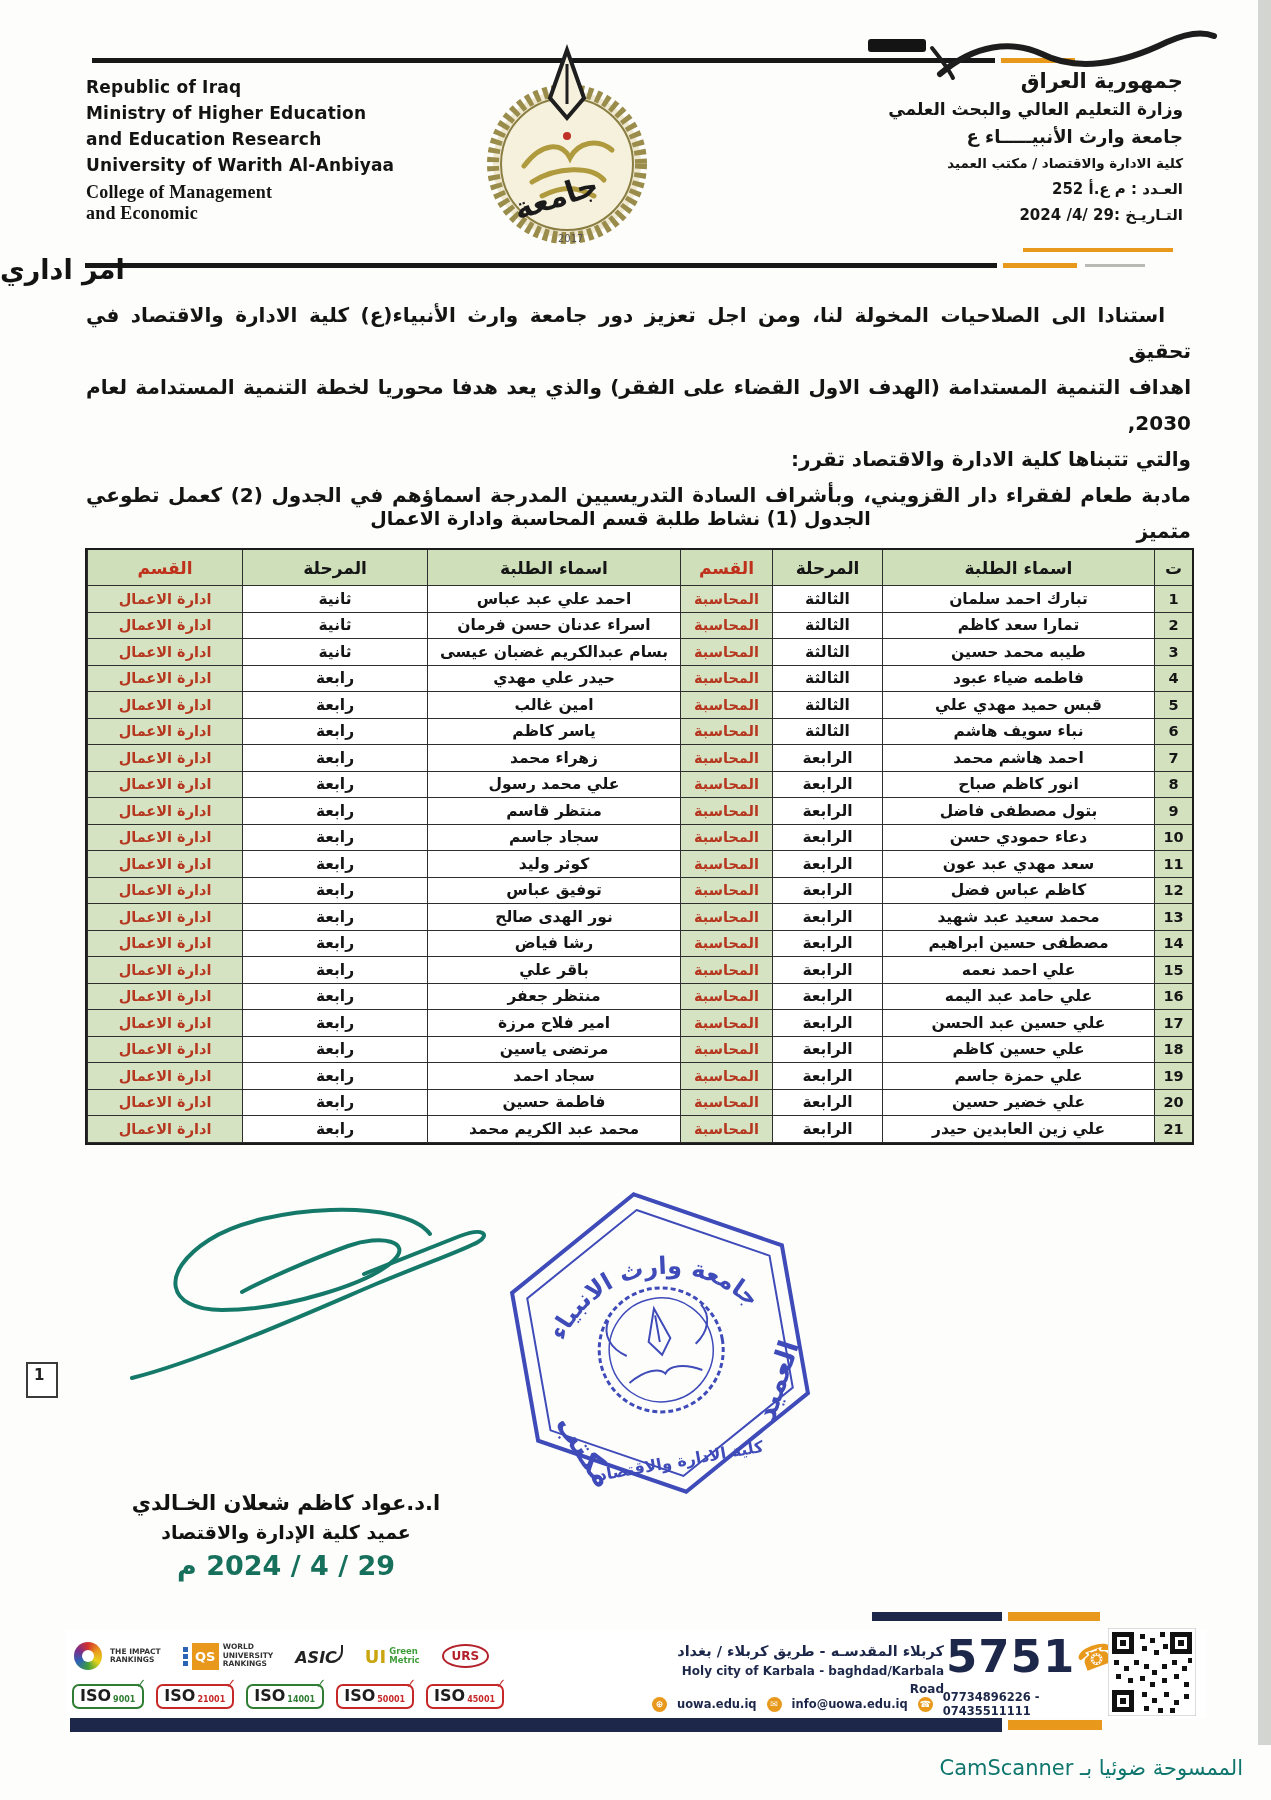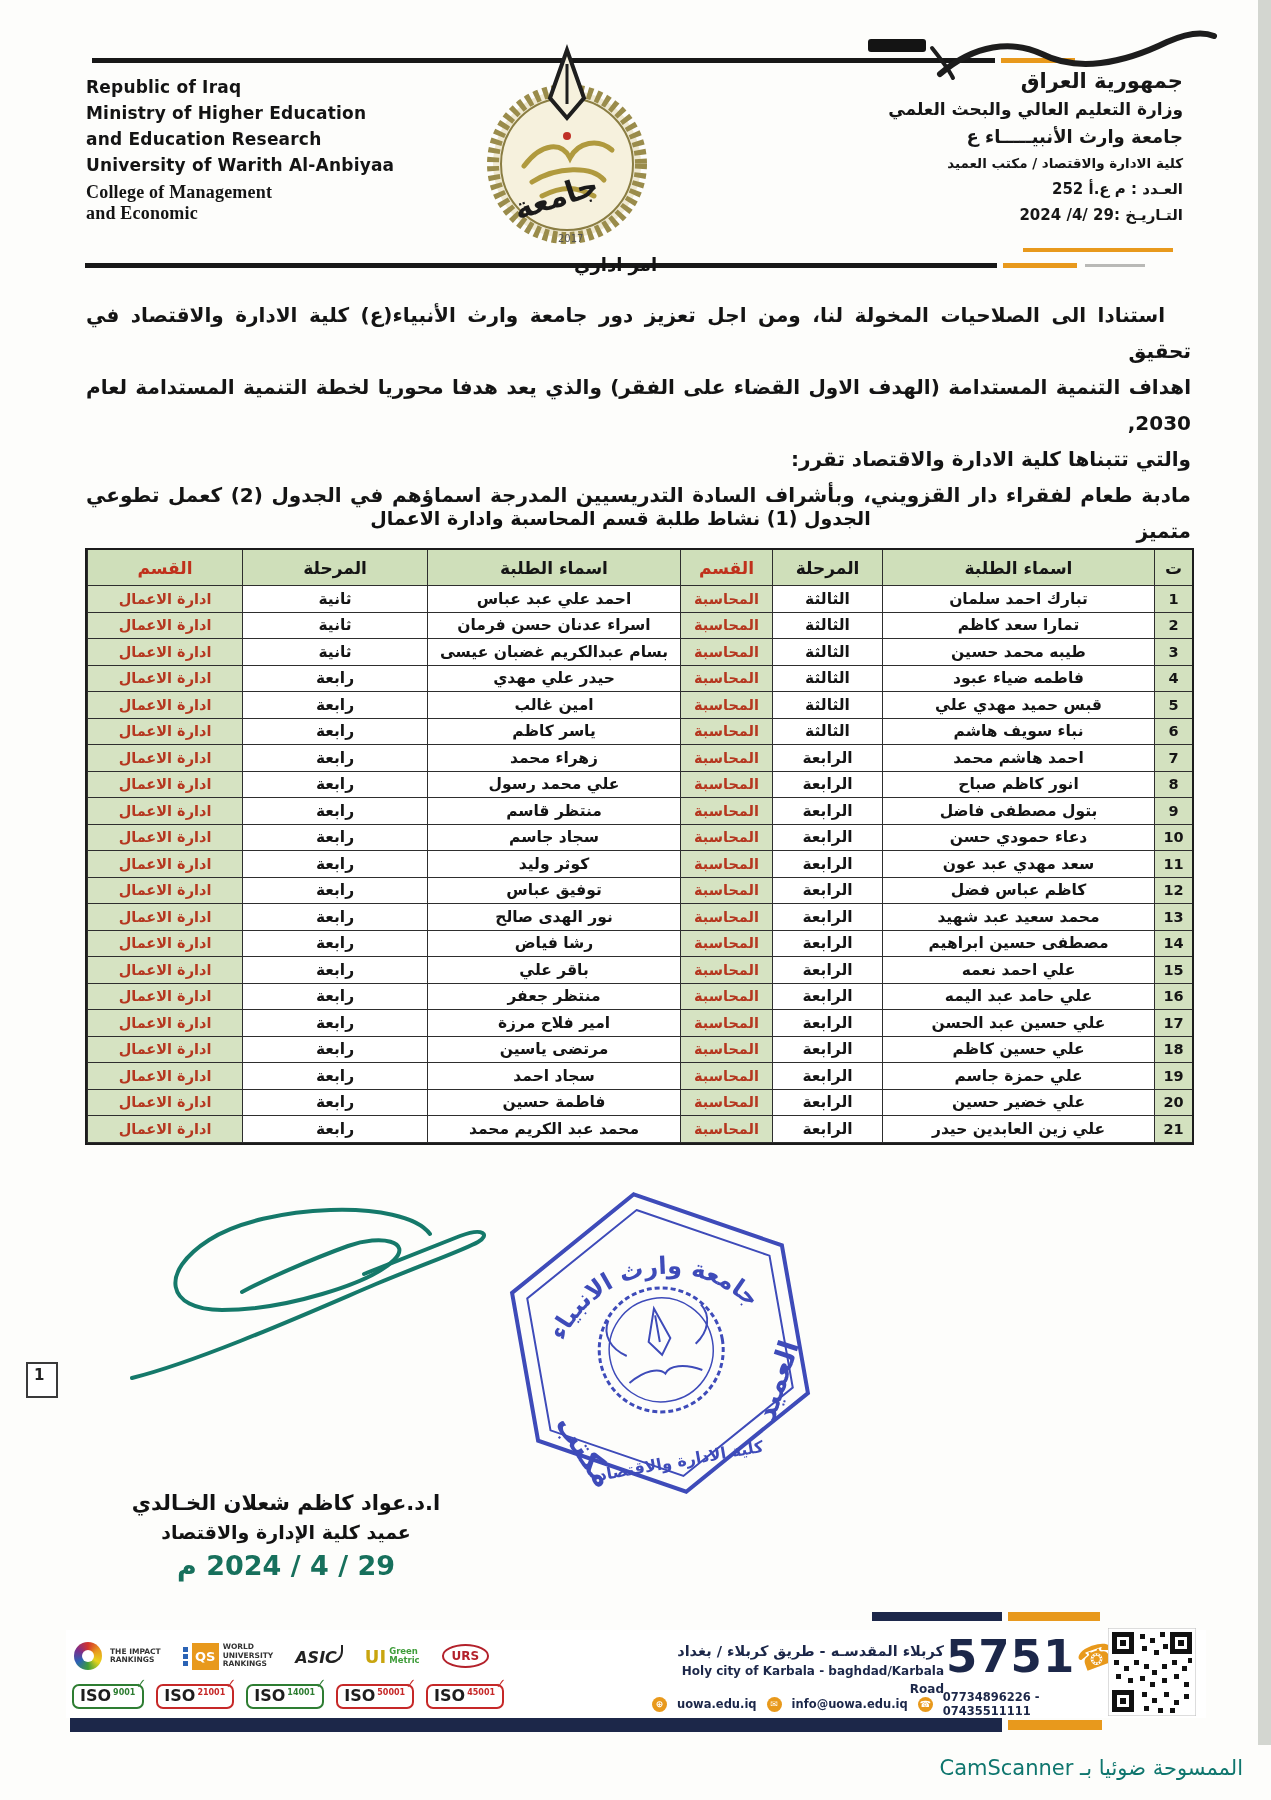--- a/index.html
+++ b/index.html
@@ -17,22 +17,22 @@
   .hdr-en .serif { font-family:"Liberation Serif","DejaVu Serif",serif; font-size:18px; margin-top:2px; line-height:25px; }
   .hdr-ar { position:absolute; right:88px; top:66px; width:430px; direction:rtl; text-align:right; color:#161616; }
   .hdr-ar .a1 { font-size:21px; font-weight:700; line-height:30px; }
   .hdr-ar .a2 { font-size:17px; font-weight:700; line-height:27px; }
   .hdr-ar .a3 { font-size:18px; font-weight:700; line-height:28px;text-align:right; }
   .hdr-ar .a4 { font-size:13.5px; font-weight:700; line-height:25px; }
   .hdr-ar .a5 { font-size:15px; font-weight:700; line-height:26px; }
   .date-underline { position:absolute; right:98px; top:248px; width:150px; height:4px; background:#e8991c; }
 
   
-  .doc-title { position:absolute; left:0; right:40px; top:254px; text-align:center; direction:rtl;
-               font-size:18px; font-weight:700; color:#131313; }
+  .doc-title { position:absolute; left:0; right:40px; top:254px; text-align:left; direction:rtl;
+               font-size:27px; font-weight:700; color:#131313; }
   .body-text { position:absolute; left:86px; right:80px; top:297px; direction:rtl; color:#141414;
                font-size:20px; font-weight:700; line-height:36px; }
   .body-text .ln { text-align:right; }
   .body-text .just { text-align:justify; text-align-last:justify; }
   .body-text .ind { text-indent:26px; }
 
   
   .tbl-caption { position:absolute; left:0; right:30px; top:507px; text-align:center; direction:rtl;
                  font-size:19px; font-weight:700; color:#111; }
   .grid-table { position:absolute; left:85px; top:548px; width:1109px; direction:rtl;
@@ -78,21 +78,21 @@
   .qs-sq { width:27px; height:27px; background:#e8991c; color:#fff; font-weight:700; font-size:13px;
            display:flex; align-items:center; justify-content:center; }
   .asic { font-size:16px; font-weight:700; font-style:italic; color:#222; }
   .asic-arc { display:inline-block; width:12px; height:18px; border:2.5px solid #222; border-left:none;
               border-top:none; border-radius:0 0 14px 0; margin-left:-6px; }
   .ui-wrap { display:flex; align-items:center; gap:3px; }
   .ui-big { font-size:18px; font-weight:700; color:#c9a50f; }
   .ui-2l { font-size:8.5px; font-weight:700; color:#3f9d3a; line-height:9.5px; }
   .urs { border:2.5px solid #b3212b; border-radius:50%; color:#b3212b; font-weight:700; font-size:12px;
          padding:3px 8px; }
-  .iso { display:inline-flex; border-radius:7px; padding:2px 7px 3px 6px;
+  .iso { display:inline-flex; align-items:flex-end; border-radius:7px; padding:2px 7px 3px 6px;
          background:#fff; position:relative; }
   .iso .iso-word { font-size:16px; font-weight:800; color:#1d1d1d; line-height:16px; }
   .iso .iso-code { font-size:8px; font-weight:700; margin-left:2px; }
   .iso::after { content:"✓"; position:absolute; right:-4px; top:-10px; font-size:13px; font-weight:800; }
   .iso.g { border:2.5px solid #2e7d32; } .iso.g::after, .iso.g .iso-code { color:#2e7d32; }
   .iso.r { border:2.5px solid #c62828; } .iso.r::after, .iso.r .iso-code { color:#c62828; }
   .addr { position:absolute; left:652px; top:1641px; width:292px; text-align:right; color:#1c2749; }
   .addr .ar { direction:rtl; font-size:14.5px; font-weight:700; line-height:21px; }
   .addr .en { font-size:12px; font-weight:700; line-height:18px; }
   .hotline { position:absolute; left:946px; top:1630px; display:flex; align-items:center; color:#1c2749; }

